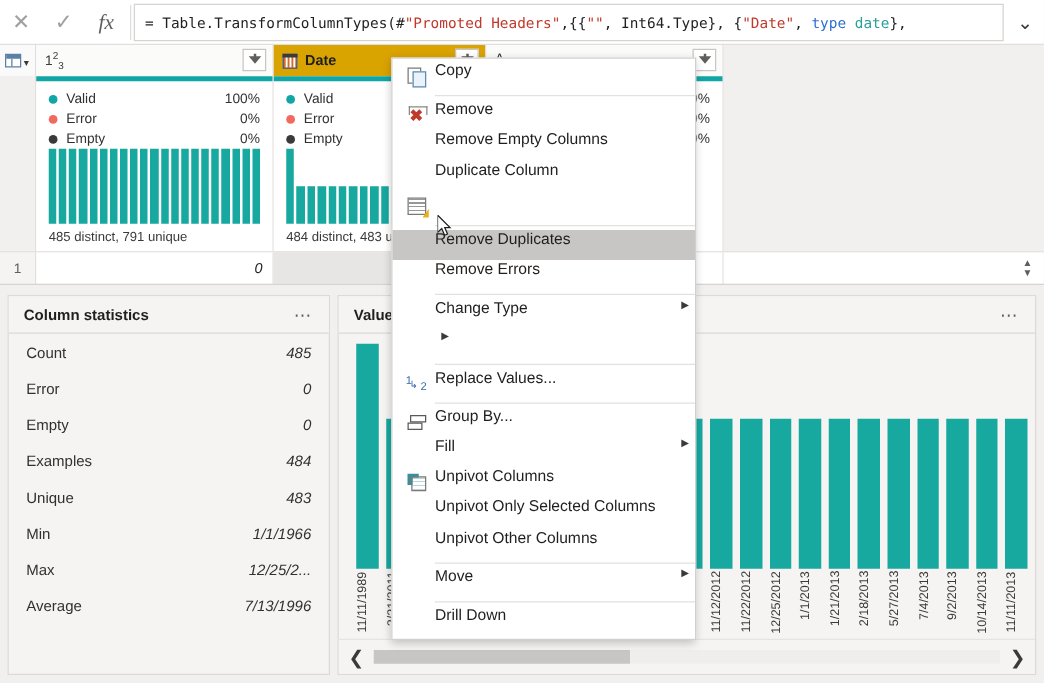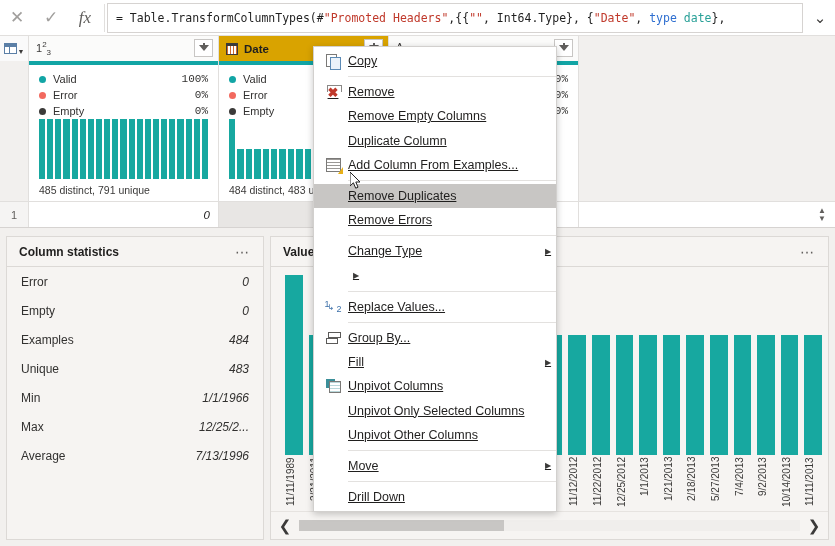--- a/index.html
+++ b/index.html
@@ -117,21 +117,21 @@
   .qcard.c3 { width: 190px; }
   .qcard.c4 { flex: 1; border-right: none; background: #f2f0ee; }
   .q-bar-top { height: 4px; background: #12a5a5; }
   .q-legend { padding: 6px 10px 0 10px; }
   .q-line { display: flex; align-items: center; font-size: 11px; line-height: 16px; color: #323130; }
   .q-dot { width: 7px; height: 7px; border-radius: 50%; margin-right: 7px; flex: none; }
   .q-dot.valid { background: #12a5a5; }
   .q-dot.error { background: #f2695f; }
   .q-dot.empty { background: #3b3a39; }
   .q-name { flex: 1; }
-  .q-pct { font-variant-numeric: tabular-nums; font-family: Liberation Mono, monospace; }
+  .q-pct { font-variant-numeric: tabular-nums; }
   .q-hist { flex: 1; display: flex; align-items: flex-end; gap: 2px; padding: 0 10px 2px 10px; }
   .q-hist span { flex: 1; background: #17a8a0; }
   .q-foot { font-size: 10.5px; color: #3b3a39; padding: 3px 10px 5px 10px; }
 
   
   .d-row { position: absolute; left: 0; top: 165px; height: 26px; width: 835px; display: flex; border-top: 1px solid #e1dfdd; }
   .d-idx {
     width: 29px; background: #f5f4f3; border-right: 1px solid #e1dfdd;
     font-size: 11px; color: #605e5c; display: flex; align-items: center; justify-content: center;
   }
@@ -196,22 +196,22 @@
   .hs-thumb { position: absolute; left: 0; top: 0; height: 11px; width: 41%; background: #c8c6c4; }
 
   
   .ctx {
     position: absolute; left: 313px; top: 46px; width: 244px;
     background: #ffffff; border: 1px solid #d2d0ce;
     box-shadow: 0 2px 7px rgba(0,0,0,0.22);
     padding: 2px 0; z-index: 50;
   }
   .ctx-item {
-    height: 24.2px; display: flex; align-items: center;
-    padding-left: 4px; font-size: 12.5px; color: #201f1e; position: relative; text-decoration: underline;
+    height: 24.2px; display: flex; 
+    padding-left: 4px; font-size: 12.5px; color: #201f1e; position: relative;
   }
   .ctx-item:hover, .ctx-item.hl { background: #c8c6c4; }
   .ctx-ico { width: 30px; display: flex; align-items: center; justify-content: center; flex: none; }
   .ctx-label { flex: 1; }
   .ctx-sub { width: 16px; text-align: center; font-size: 8px; color: #3b3a39; }
   .ctx-sep { height: 1px; background: #e3e1df; margin: 3px 0 3px 34px; }
 
   .ico-copy { position: relative; width: 15px; height: 14px; }
   .ico-copy::before {
     content:""; position:absolute; left:0; top:0; width:9px; height:11px;
@@ -423,20 +423,24 @@
   </div>
   <div class="grid-bottom-line"></div>
 </div>
 
 <div class="panel stats-panel">
   <div class="panel-hdr">
     <span class="panel-title">Column statistics</span>
     <span class="ellip">⋯</span>
   </div>
   <div id="stats-rows">
+      <div class="stat-row">
+        <span>Count</span>
+        <span class="stat-val">485</span>
+      </div>
       <div class="stat-row">
         <span>Error</span>
         <span class="stat-val">0</span>
       </div>
       <div class="stat-row">
         <span>Empty</span>
         <span class="stat-val">0</span>
       </div>
       <div class="stat-row">
         <span>Examples</span>
@@ -550,21 +554,20 @@
     </div>
     <div class="ctx-item">
       <span class="ctx-ico"></span>
       <span class="ctx-label">Duplicate Column</span>
       <span class="ctx-sub"></span>
     </div>
     <div class="ctx-item">
       <span class="ctx-ico">
         <span class="ico-addcol"></span>
       </span>
-      <span class="ctx-label">Add Column From Examples...</span>
       <span class="ctx-sub"></span>
     </div>
     <div class="ctx-sep"></div>
     <div class="ctx-item hl">
       <span class="ctx-ico"></span>
       <span class="ctx-label">Remove Duplicates</span>
       <span class="ctx-sub"></span>
     </div>
     <div class="ctx-item">
       <span class="ctx-ico"></span>

